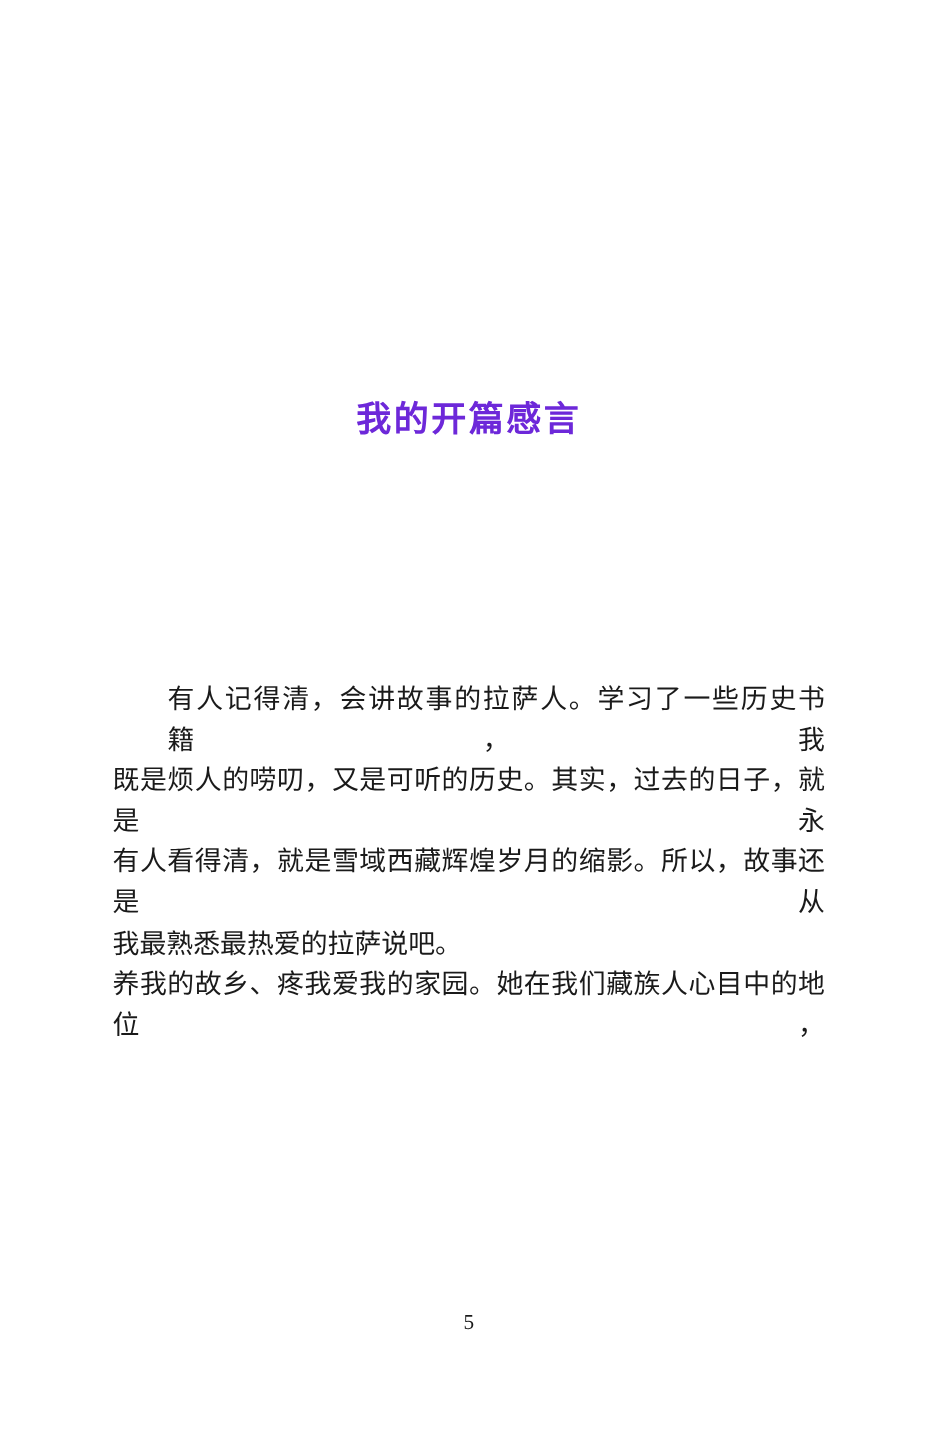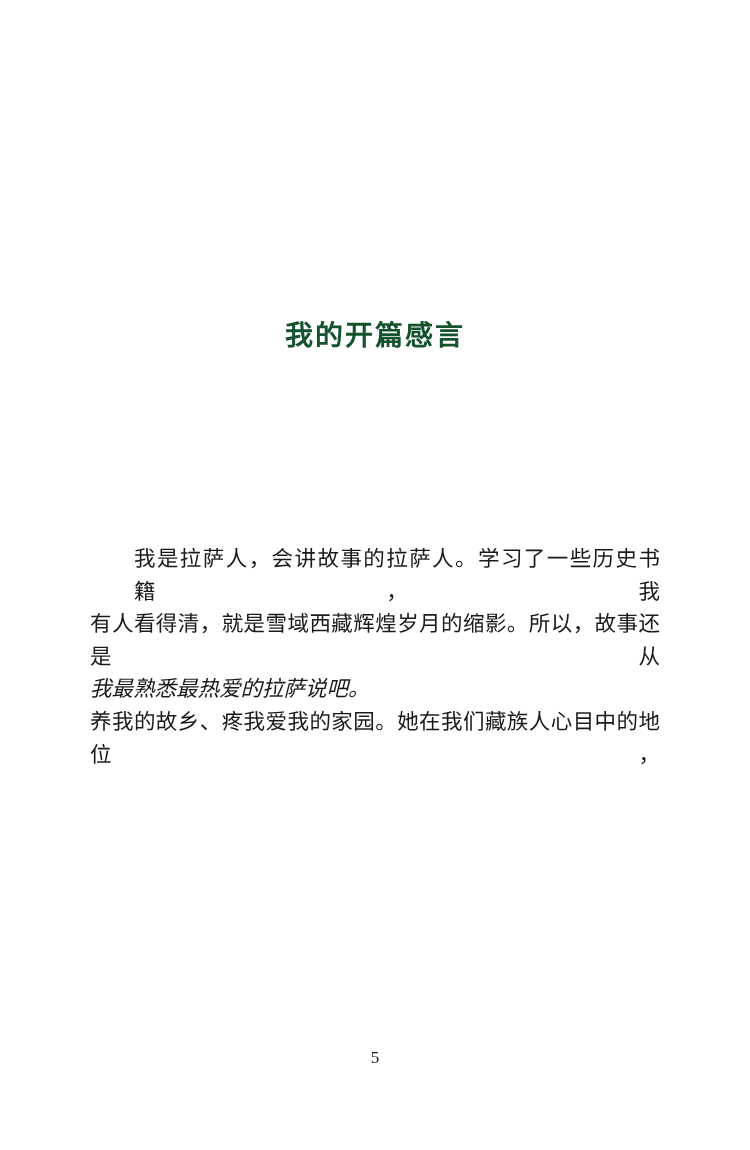--- a/index.html
+++ b/index.html
@@ -17,21 +17,21 @@
     color: #1a1a1a;
   }
   .chapter-title {
     position: absolute;
     top: 294px;
     left: 90px;
     width: 570px;
     text-align: center;
     font-size: 28px;
     font-weight: bold;
-    color: #14532d;
+    color: #6d28d9;
     letter-spacing: 2px;
   }
   .body-text {
     position: absolute;
     top: 543px;
     left: 90px;
     width: 570px;
     font-size: 21.5px;
     line-height: 32.6px;
   }
@@ -40,42 +40,42 @@
     box-sizing: border-box;
     text-align: justify;
     text-align-last: justify;
     -moz-text-align-last: justify;
   }
   .text-line.indent {
     padding-left: 44px;
   }
   .text-line.para-end {
     text-align-last: left;
-    font-style: italic;
     -moz-text-align-last: left;
   }
   .page-number {
     position: absolute;
     top: 1048px;
     left: 0;
     width: 750px;
     text-align: center;
     font-size: 17px;
     color: #1a1a1a;
   }
 </style>
 </head>
 <body>
 
 <div class="book-page">
 
   <h1 class="chapter-title">我的开篇感言</h1>
 
   <div class="body-text">
-    <div class="text-line indent">我是拉萨人，会讲故事的拉萨人。学习了一些历史书籍，我</div>
+    <div class="text-line indent">有人记得清，会讲故事的拉萨人。学习了一些历史书籍，我</div>
+    <div class="text-line">既是烦人的唠叨，又是可听的历史。其实，过去的日子，就是永</div>
     <div class="text-line">有人看得清，就是雪域西藏辉煌岁月的缩影。所以，故事还是从</div>
     <div class="text-line para-end">我最熟悉最热爱的拉萨说吧。</div>
     <div class="text-line">养我的故乡、疼我爱我的家园。她在我们藏族人心目中的地位，</div>
 
   </div>
 
   <div class="page-number">5</div>
 
 </div>
 

